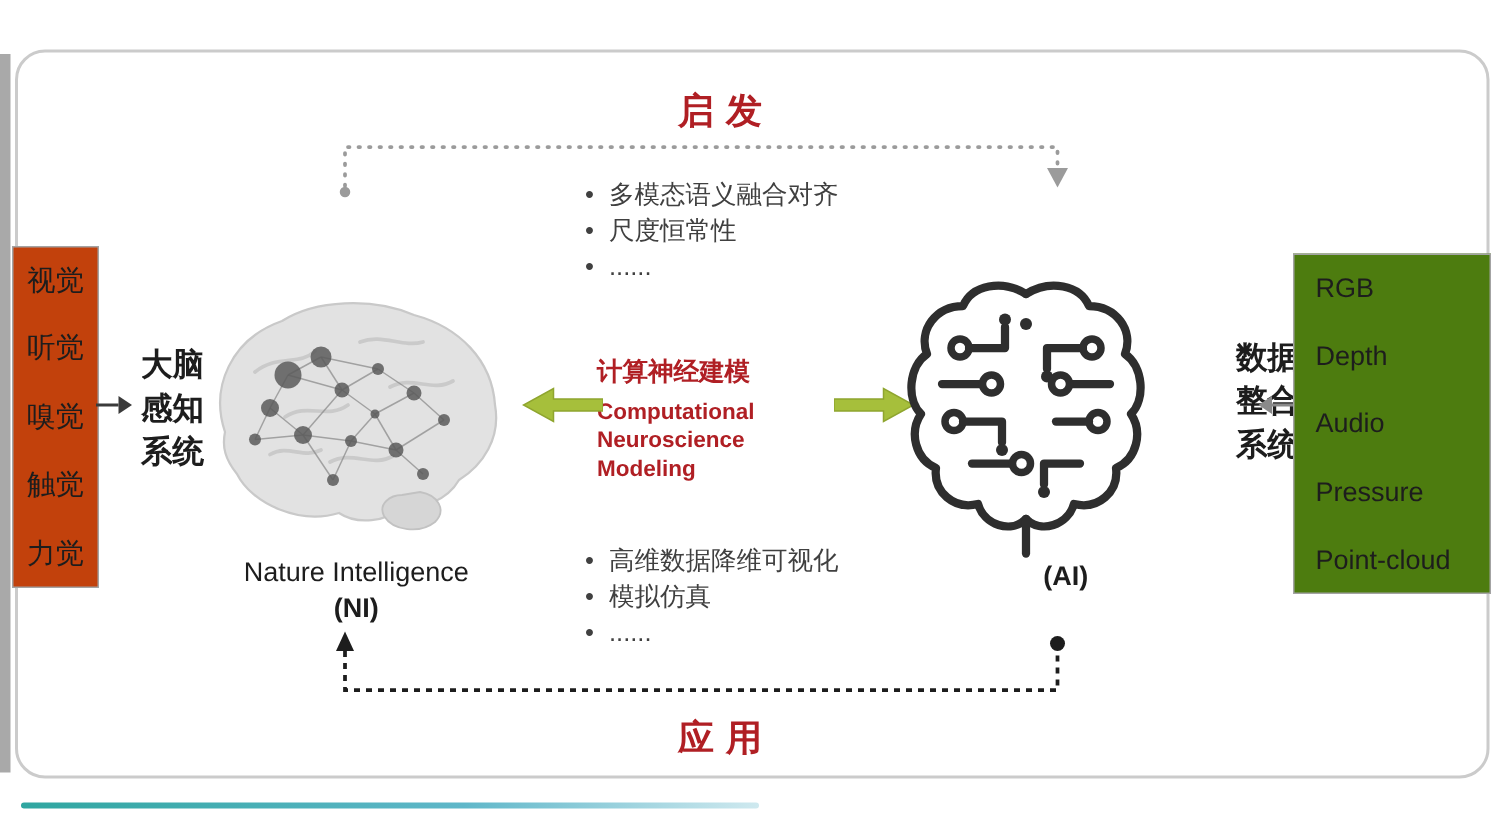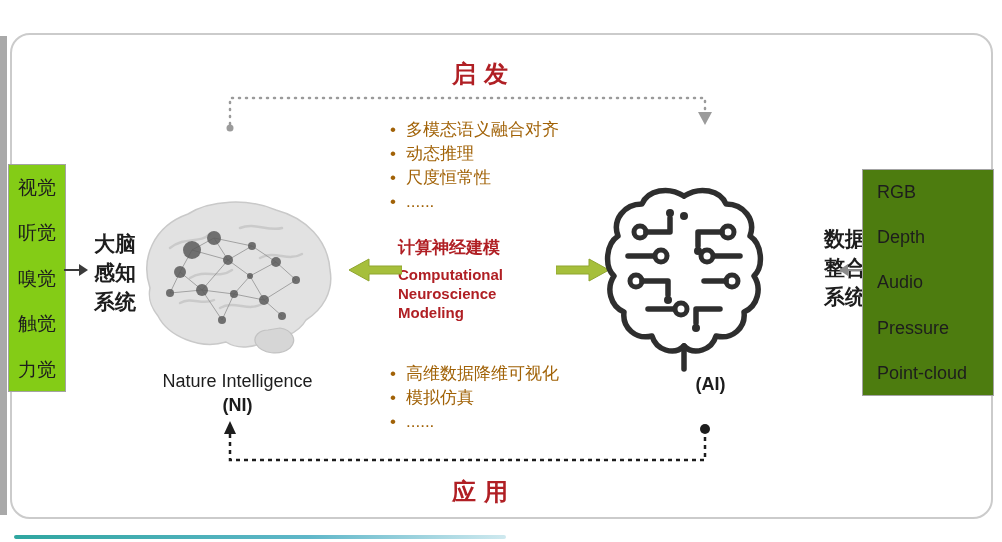--- a/index.html
+++ b/index.html
@@ -10,27 +10,27 @@
     color:var(--text-dark,#1d1d1d); overflow:hidden;border-radius:27px;
   }
   .edge-bar { position:absolute; left:0; top:36px; width:7px; height:479px; background:#a9a9a9; }
   .frame { position:absolute; left:10px; top:33px; width:983px; height:486px;
            border:2px solid var(--frame-border,#cbcbcb); border-radius:20px; }
   .abs { position:absolute; }
   .label-red { position:absolute; color:var(--accent-red,#b01f24); font-weight:bold;
                font-size:24px; letter-spacing:8px; text-align:center; }
   .label-red.top { left:424px; top:58px; width:120px; }
   .label-red.bottom { left:424px; top:476px; width:120px; }
-  .bullets { position:absolute; font-size:17px; line-height:24px; color:#a16207; }
+  .bullets { position:absolute; font-size:17px; line-height:24px; color:#404040; }
   .bullets .bullet { padding-left:16px; position:relative; }
   .bullets .bullet::before { content:"•"; position:absolute; left:0; top:0; }
   .top-bullets { left:390px; top:118px; width:235px; }
   .bottom-bullets { left:390px; top:362px; width:245px; }
   .sense-box { position:absolute; left:8px; top:164px; width:58px; height:228px;
-               border:1px solid var(--panel-border,#a3a3a3); background:#84cc16;
+               border:1px solid var(--panel-border,#a3a3a3); background:#c2410c;
                text-align:center; font-size:19px; }
   .sense-box .sense { line-height:45.4px; height:45.4px; }
   .modal-box { position:absolute; left:862px; top:169px; width:132px; height:227px;
                border:1px solid var(--panel-border,#a3a3a3); background:#4d7c0f; font-size:18px; }
   .modal-box .modality { line-height:45.2px; height:45.2px; padding-left:14px; }
   .sys-label { position:absolute; font-weight:bold; font-size:21px; line-height:29px; text-align:center; }
   .left-sys { left:88px; top:229px; width:54px; }
   .right-sys { left:780px; top:224px; width:58px;margin-left:36px; }
   .entity-label { position:absolute; text-align:center; font-size:18px; }
   .entity-label .abbr { font-weight:bold; margin-top:3px; }
@@ -71,21 +71,20 @@
 
   <div class="label-red top">启发</div>
   <svg class="abs" style="left:200px;top:84px;" width="530" height="60">
     <path class="stroke-gray" d="M30,40 L30,14 L505,14 L505,26" stroke-width="2.5" stroke-linecap="round" stroke-dasharray="1 6"></path>
     <circle class="fill-gray" cx="30" cy="44" r="3.5"></circle>
     <polygon class="fill-gray" points="498,28 512,28 505,41"></polygon>
   </svg>
 
   <div class="bullets top-bullets">
     <div class="bullet">多模态语义融合对齐</div>
-    <div class="bullet">动态推理</div>
     <div class="bullet">尺度恒常性</div>
     <div class="bullet">......</div>
   </div>
 
   <div class="sense-box">
     <div class="sense">视觉</div>
     <div class="sense">听觉</div>
     <div class="sense">嗅觉</div>
     <div class="sense">触觉</div>
     <div class="sense">力觉</div>

